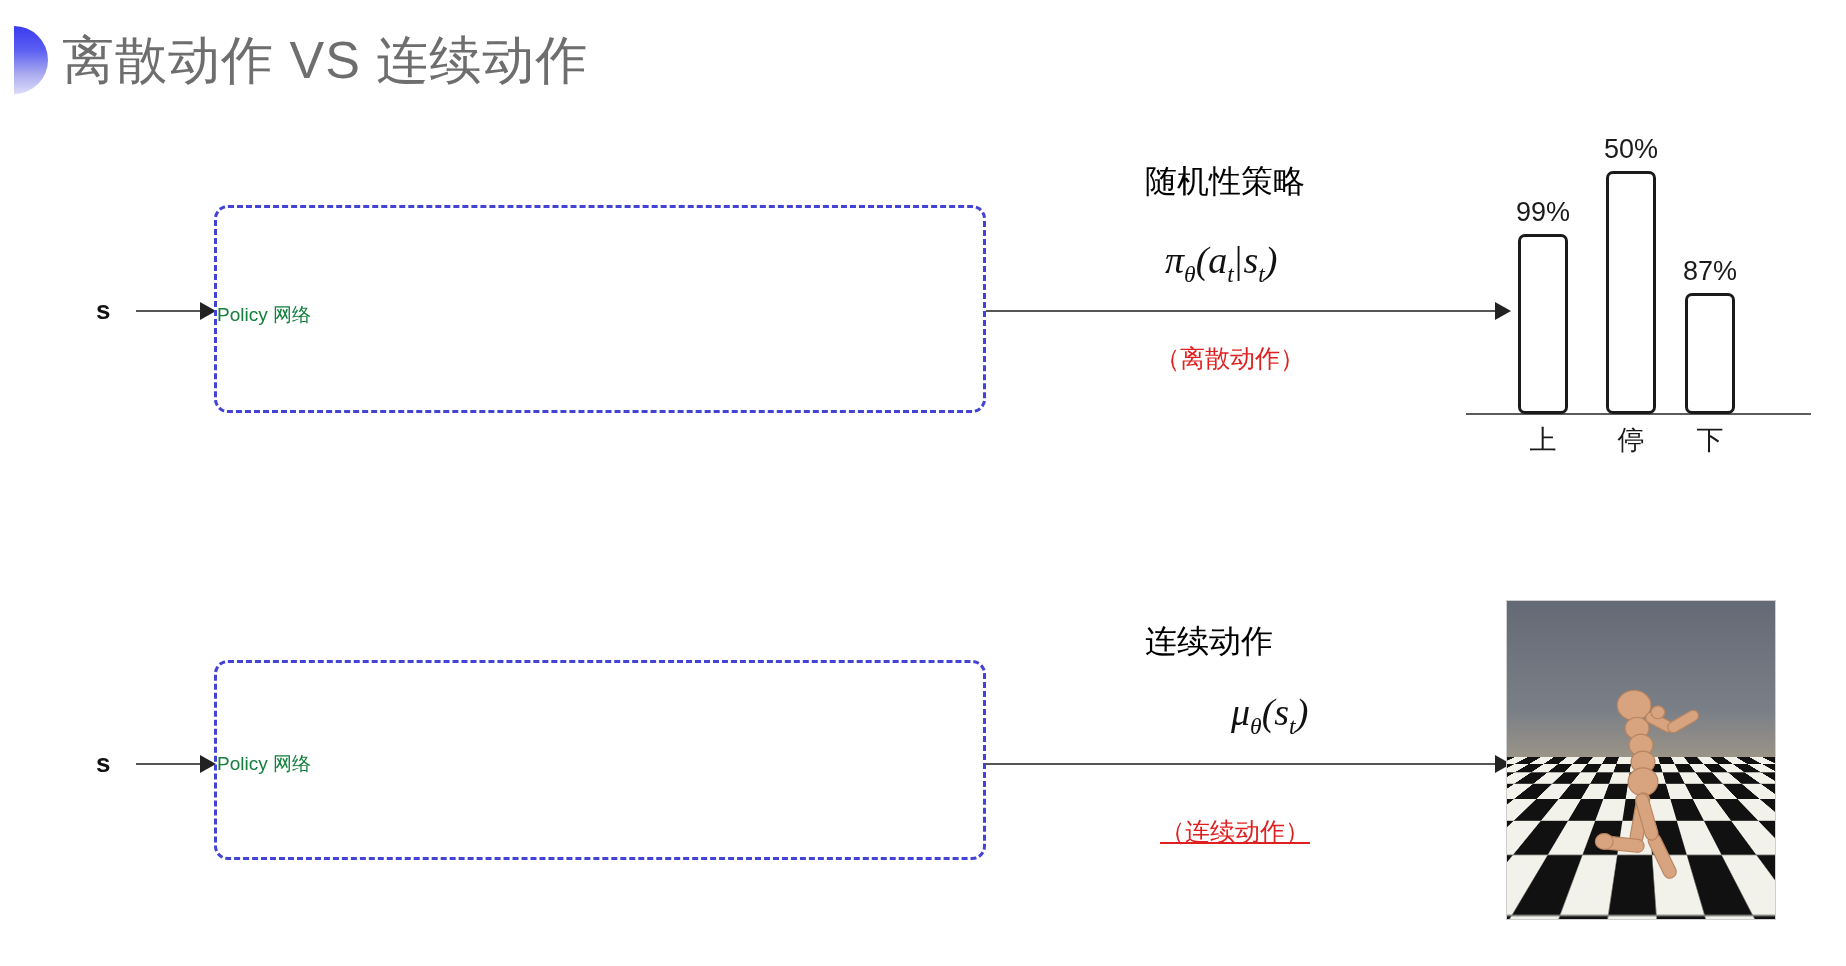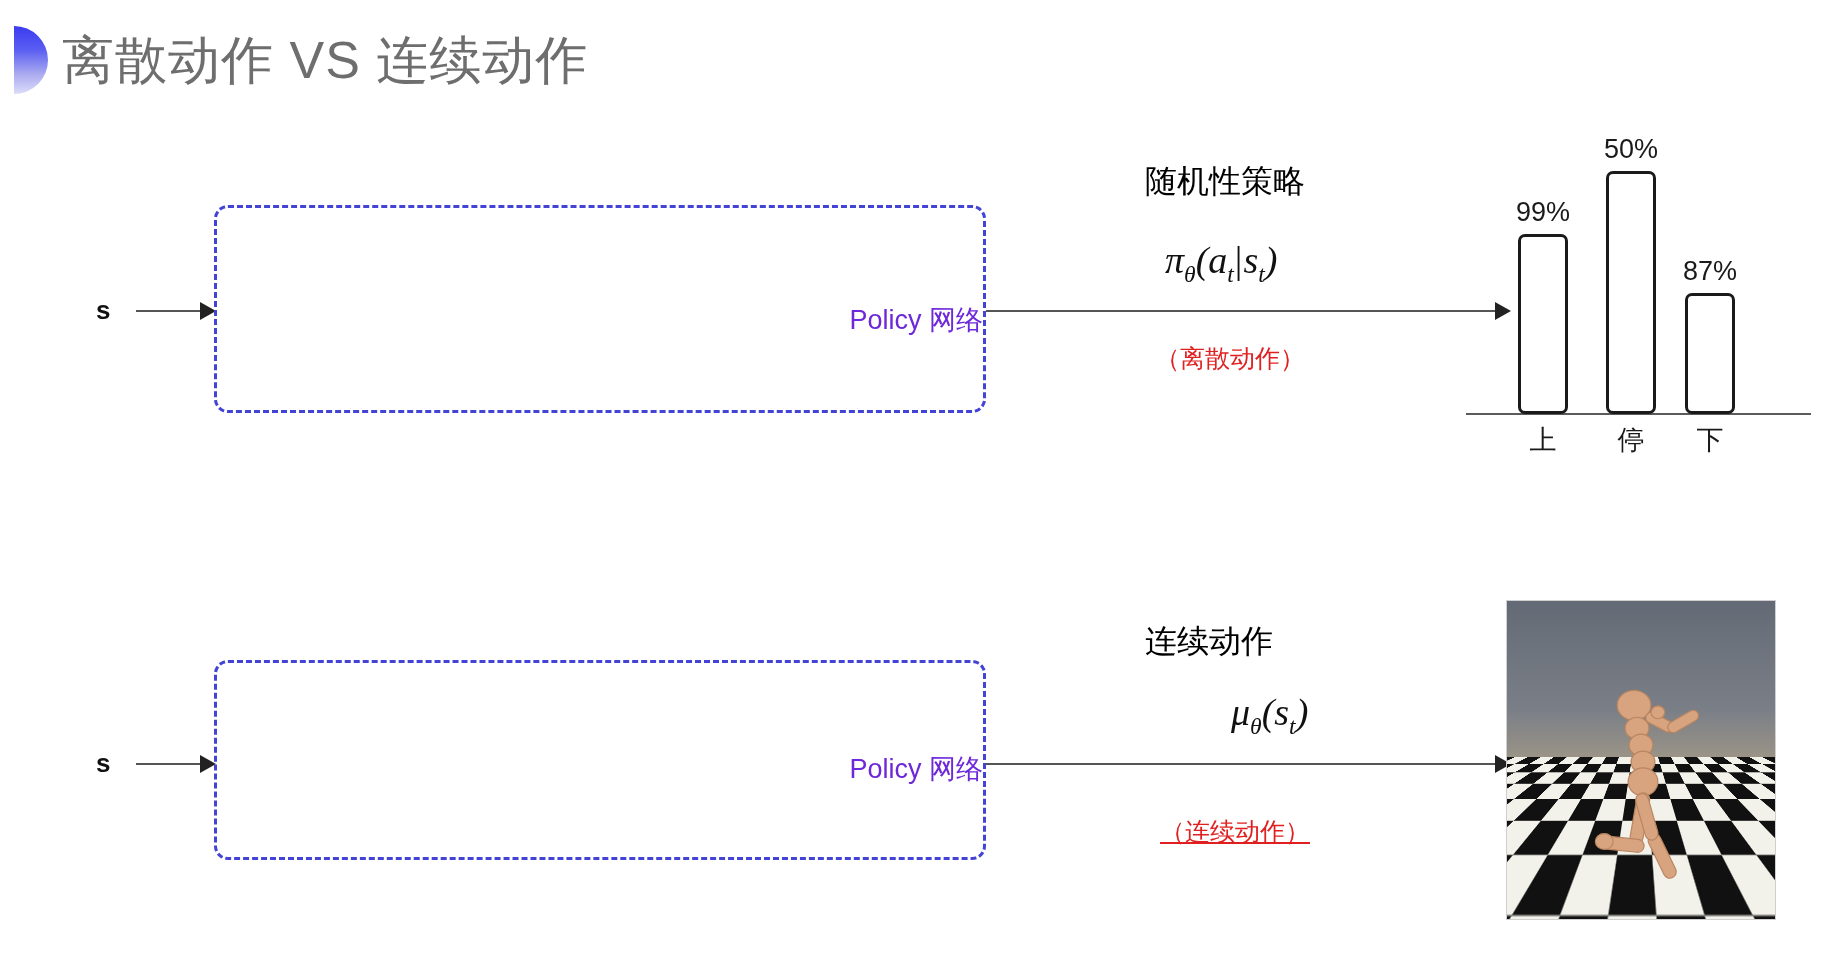--- a/index.html
+++ b/index.html
@@ -46,23 +46,23 @@
     position: absolute;
     border: 3px dashed #4343d6;
     border-radius: 14px;
     box-sizing: border-box;
     background: transparent;
   }
   .policy-box-label {
     position: absolute;
     left: 0;
     right: 0;
-    text-align: right;
-    font-size: 27px;
-    color: #6d28d9;
+    text-align: left;
+    font-size: 19px;
+    color: #15803d;
     white-space: nowrap;
   }
   #policy-box-top    { left: 214px; top: 205px; width: 772px; height: 208px; }
   #policy-box-bottom { left: 214px; top: 660px; width: 772px; height: 200px; }
   #policy-label-top    { top: 94px; }
   #policy-label-bottom { top: 88px; }
 
   
   .s-label {
     position: absolute;

